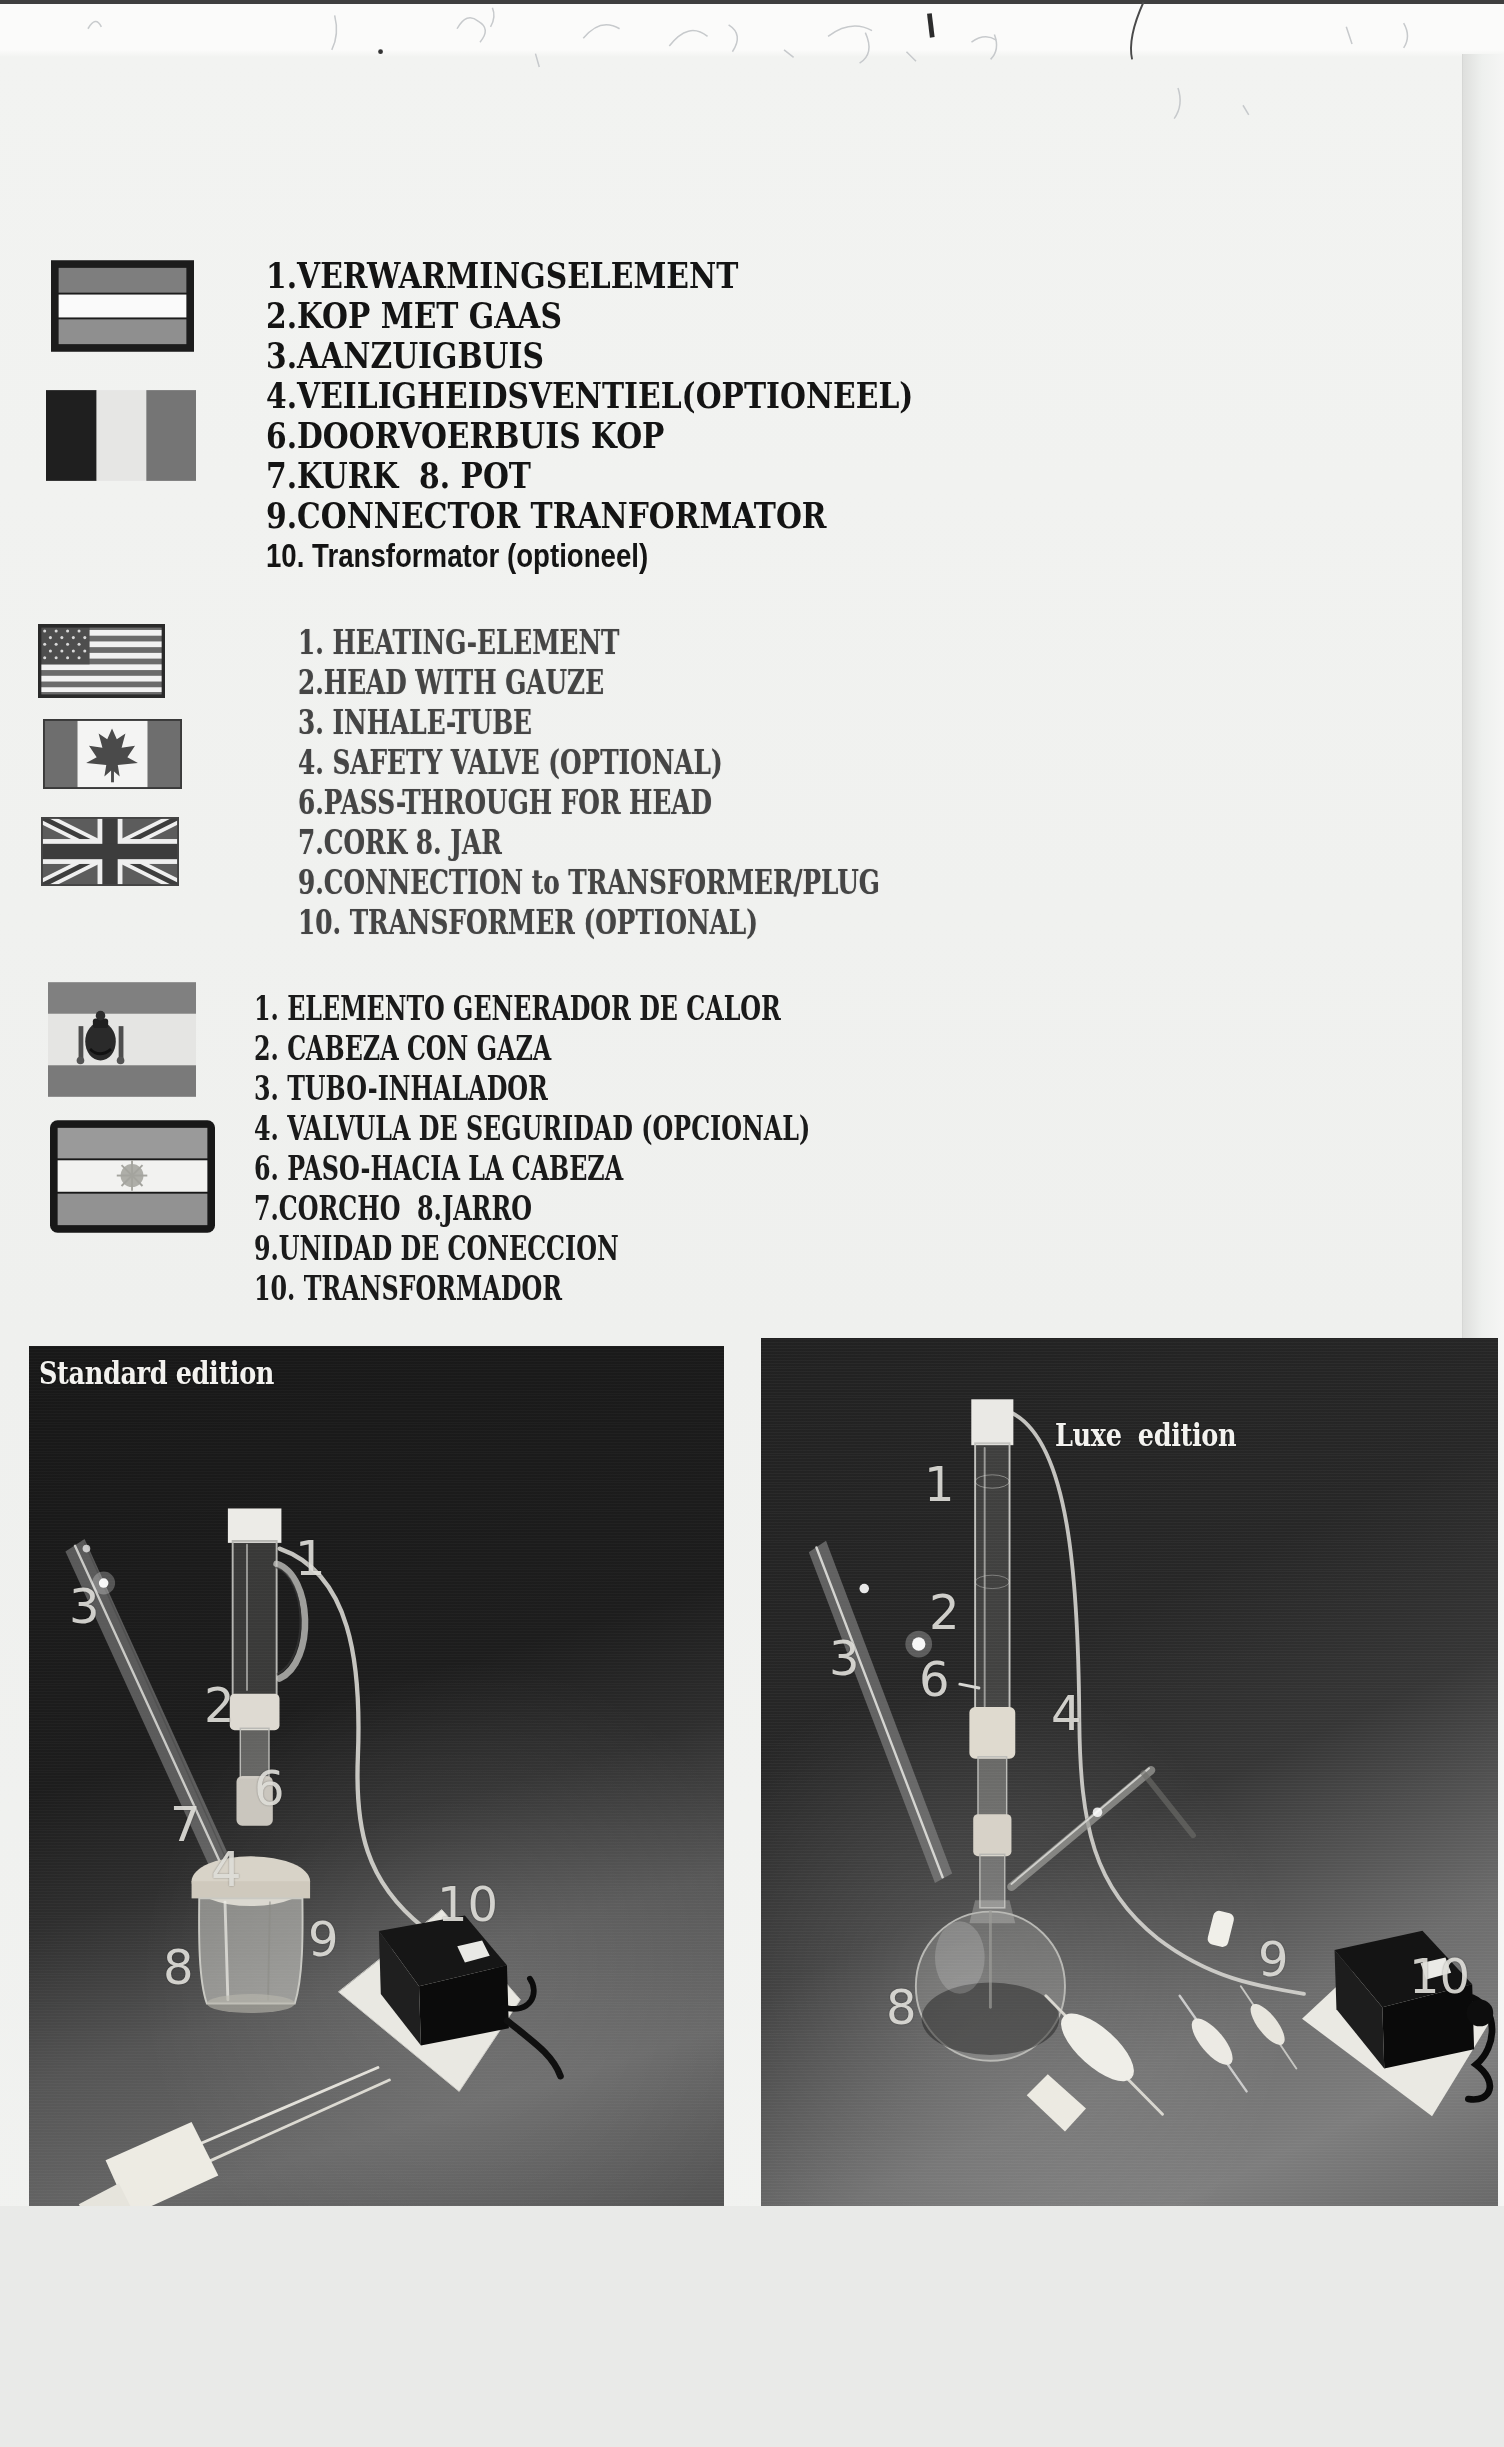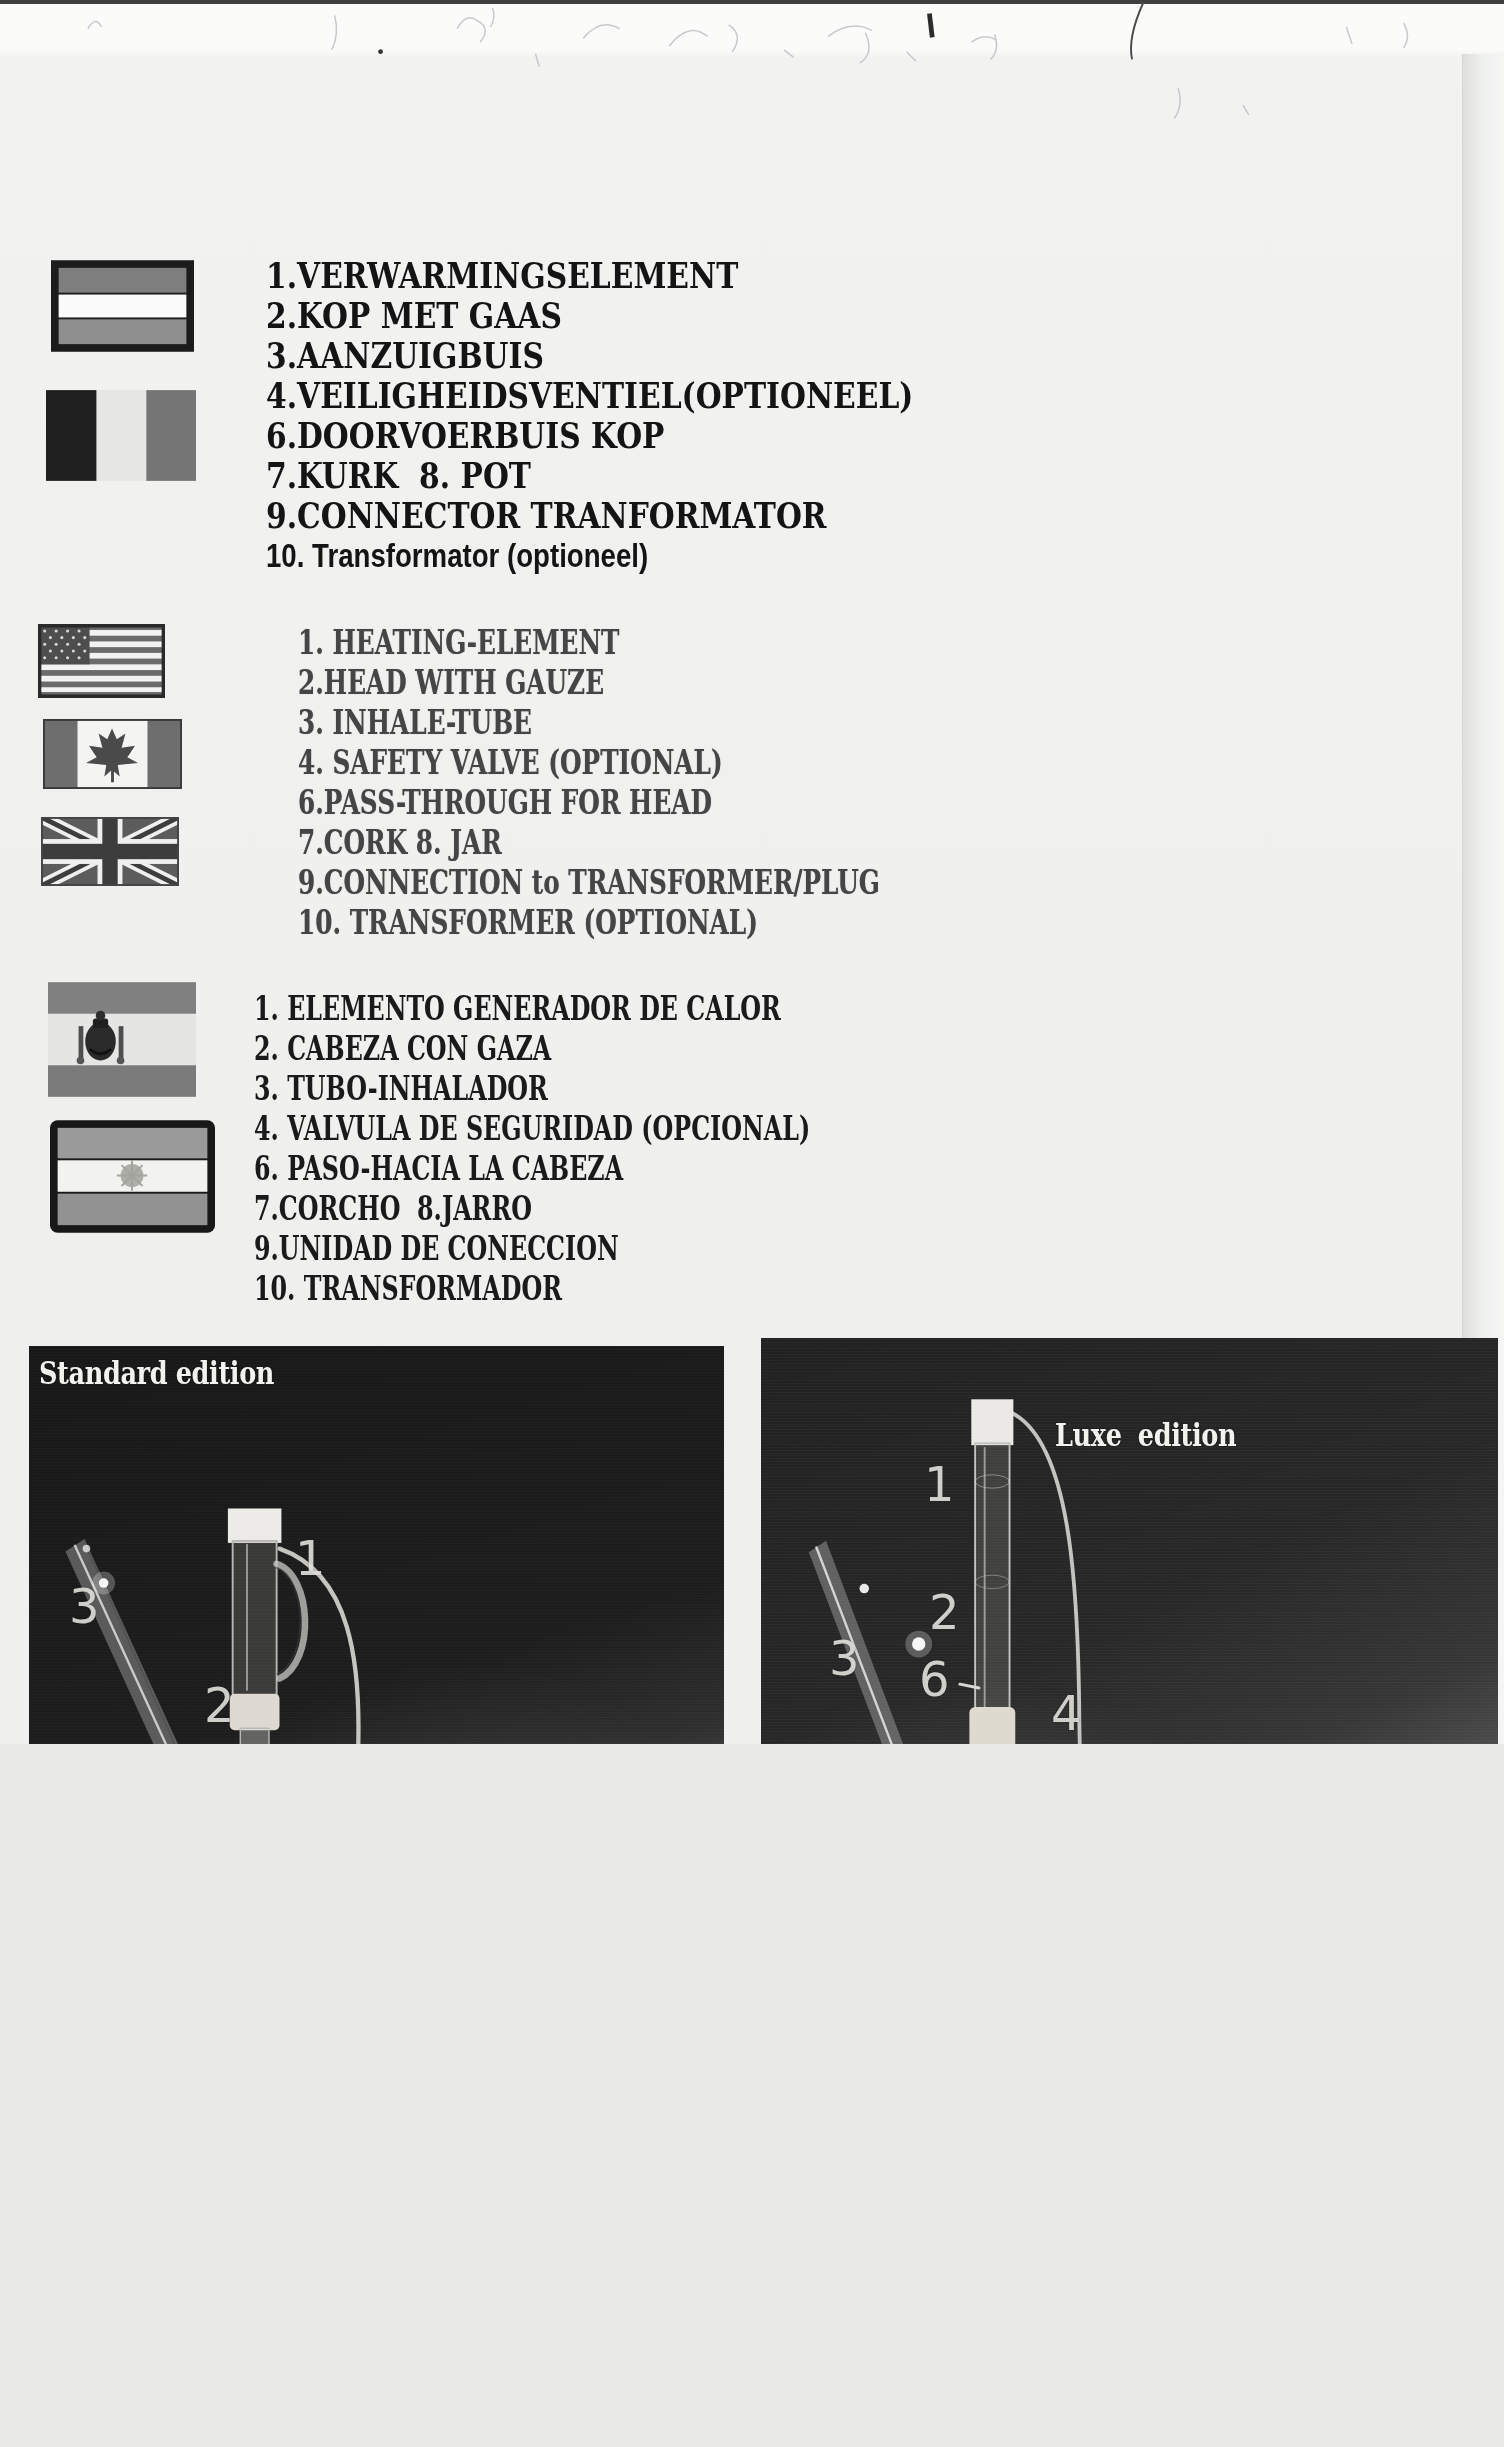--- a/index.html
+++ b/index.html
@@ -1,17 +1,17 @@
 <!DOCTYPE html>
 <html><head>
 <meta charset="utf-8">
 <style>
   html,body{margin:0;padding:0;background:#e9eae8;}
   .page{
-    position:relative;width:1505px;height:1744px;overflow:hidden;
+    position:relative;width:1505px;height:2206px;overflow:hidden;
     background:linear-gradient(180deg,#fbfbfa 0px,#fbfbfa 50px,#f2f3f1 57px,#eff0ee 1338px,#f1f2f0 2294px,#f4f4f3 2447px);
     font-family:"DejaVu Serif",serif;
   }
   .topbar{position:absolute;left:0;top:0;width:100%;height:3.8px;background:#3f3f3f;}
   .right-edge{position:absolute;right:0;top:54px;width:42px;height:2394px;
     background:linear-gradient(90deg,#dedfdd 0px,#eef0ee 19px,#f6f6f5 42px);border-left:1px solid #d6d7d5;}
   .faint-line{position:absolute;left:0;top:2296px;width:100%;height:1px;background:#dcddd9;}
   .scribbles{position:absolute;left:0;top:0;}
 
   .flag{position:absolute;display:block;}

